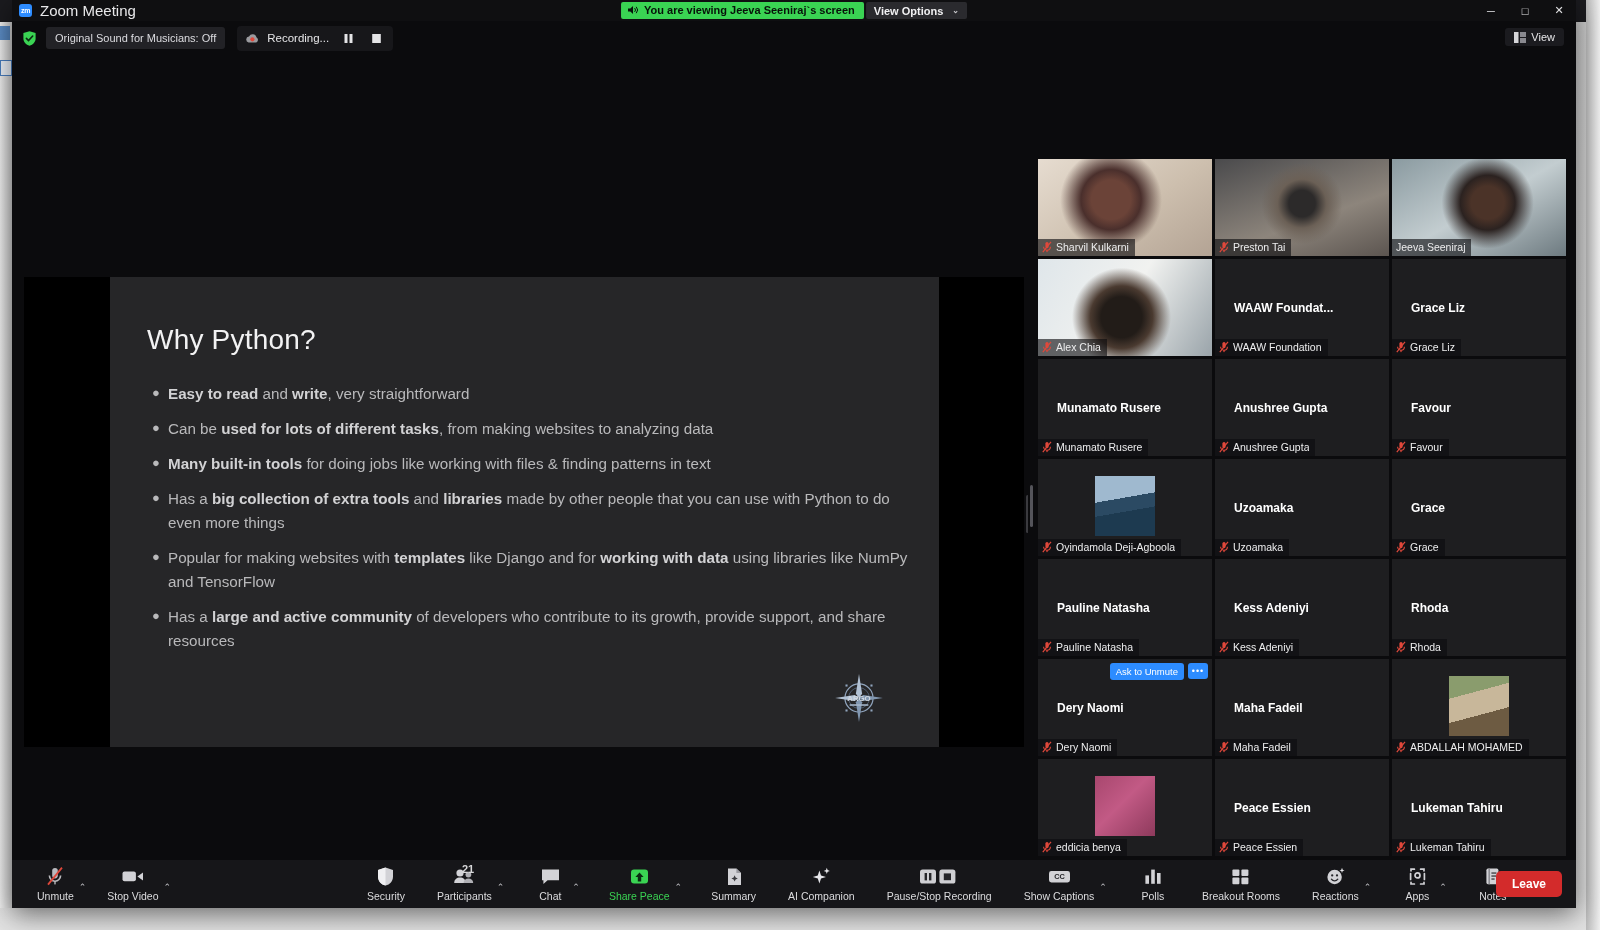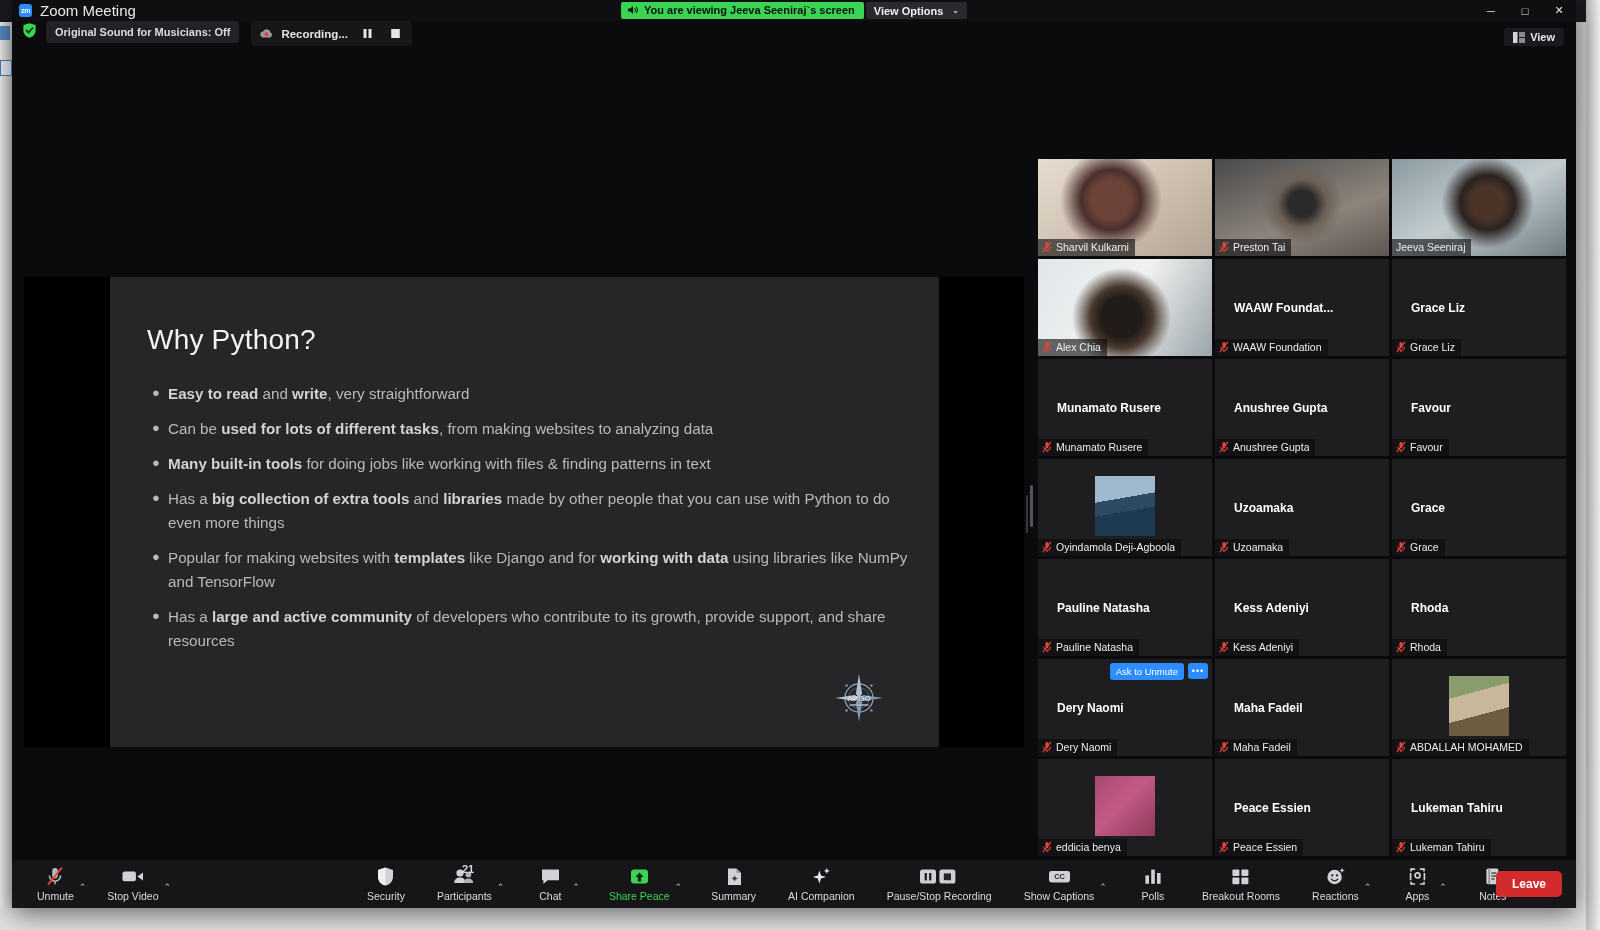--- a/index.html
+++ b/index.html
@@ -80,21 +80,21 @@
     position: absolute; right: 0; top: 0; display: flex; height: 21px;
   }
   .win-btn {
     width: 34px; height: 21px; display: flex; align-items: center;
     justify-content: center; color: #e2e2e4; font-size: 11px;
   }
 
   
   #subbar {
     position: relative; height: 34px; background: #0b0b0d;
-    display: flex; align-items: flex-start; padding-left: 8px; font-weight: bold;
+    display: flex; align-items: center; padding-left: 8px;
   }
   #shield-badge {
     width: 19px; height: 19px; display:flex; align-items:center; justify-content:center;
     margin-right: 7px;
   }
   #osm-chip {
     background: #222226; color: #dcdce0; font-size: 11px;
     padding: 5px 9px; border-radius: 3px; white-space: nowrap;
   }
   #rec-group {

